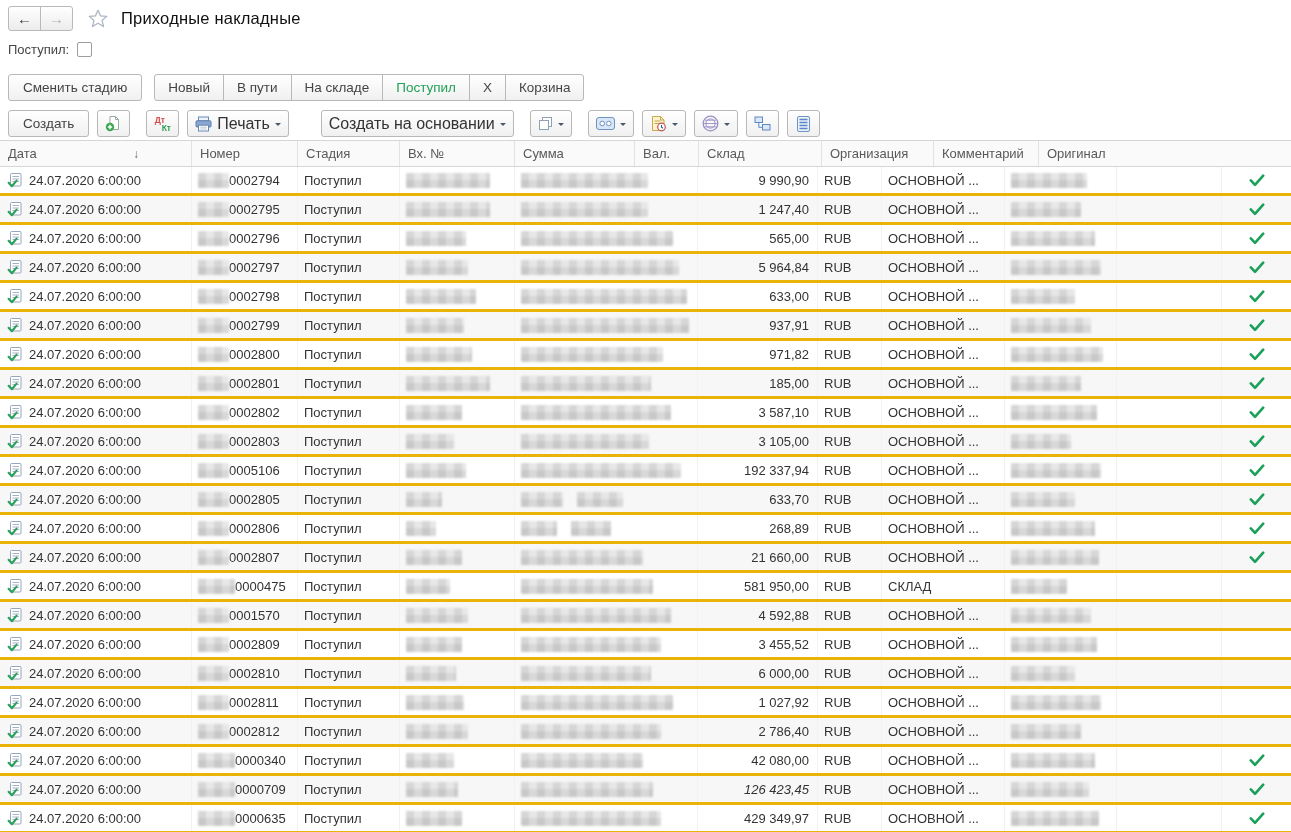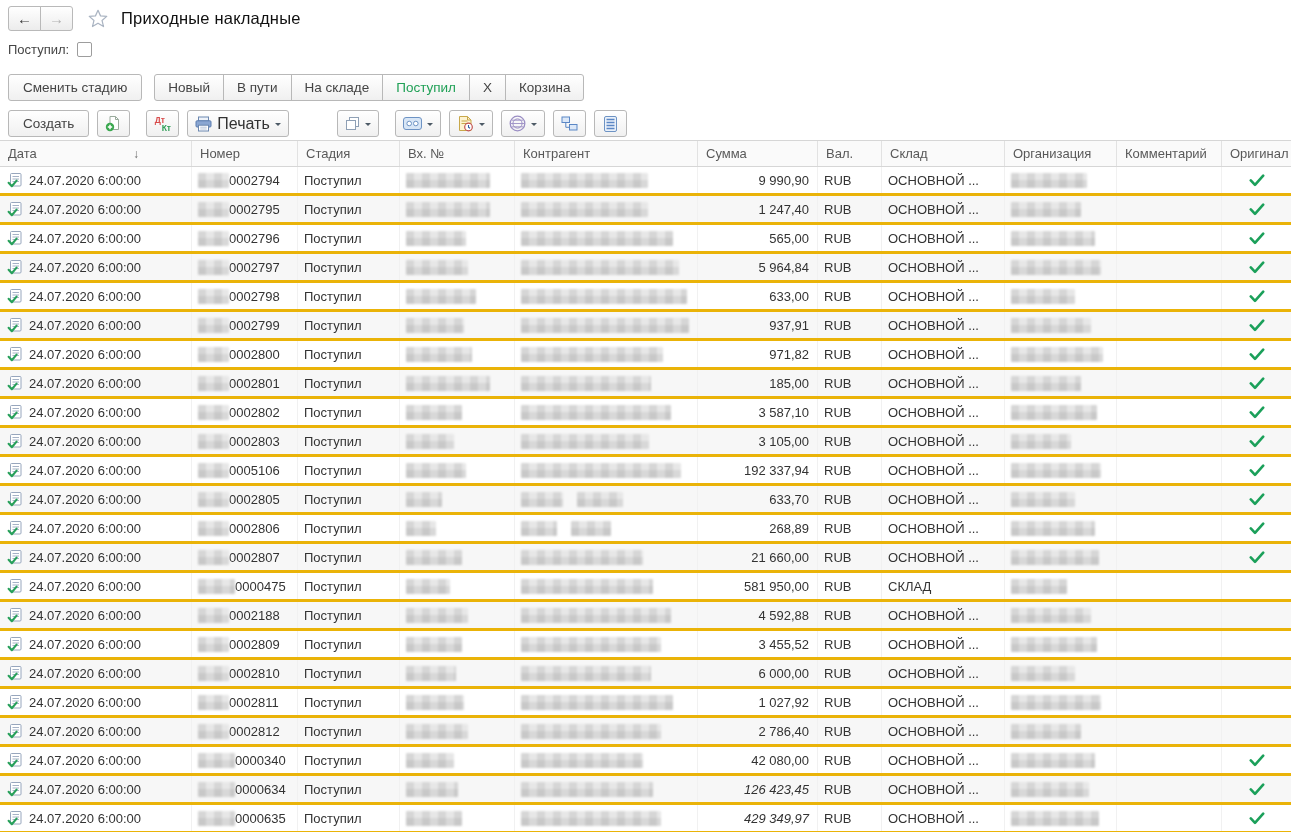--- a/index.html
+++ b/index.html
@@ -132,20 +132,24 @@
       <rect x="3.5" y="1" width="10" height="4" fill="#eef3fa" stroke="#6b87b0"></rect>
       <rect x="1" y="4.8" width="15" height="6.2" rx="1" fill="#8aa6d2" stroke="#5b7db0"></rect>
       <rect x="3.5" y="9.2" width="10" height="5.8" fill="#fff" stroke="#6b87b0"></rect>
       <path d="M5.2 11.2 h6.5 M5.2 13 h6.5" stroke="#b9c6da" stroke-width="1"></path>
     </svg>
     <span>Печать</span>
     <span class="caret"></span>
   </div>
   <span class="tb-gap-m"></span>
     <span class="tb-gap-m"></span>
+  <div class="icon-btn">
+    <span>Создать на основании</span>
+    <span class="caret"></span>
+  </div>
   <span class="tb-gap-m"></span>
   <div class="icon-btn">
     <svg width="15" height="15" viewBox="0 0 15 15">
       <rect x="4.5" y="1.5" width="9" height="9" fill="#fff" stroke="#8fa0b5"></rect>
       <rect x="1.5" y="4.5" width="9" height="9" fill="#fff" stroke="#8fa0b5"></rect>
     </svg>
     <span class="caret"></span>
   </div>
   <span class="tb-gap-m"></span>
   <div class="icon-btn">
@@ -201,23 +205,20 @@
       </div>
       <div class="th" style="width: 106px;">
         <span>Номер</span>
       </div>
       <div class="th" style="width: 102px;">
         <span>Стадия</span>
       </div>
       <div class="th" style="width: 115px;">
         <span>Вх. №</span>
       </div>
-      <div class="th" style="width: 183px;">
-        <span>Контрагент</span>
-      </div>
       <div class="th" style="width: 120px;">
         <span>Сумма</span>
       </div>
       <div class="th" style="width: 64px;">
         <span>Вал.</span>
       </div>
       <div class="th" style="width: 123px;">
         <span>Склад</span>
       </div>
       <div class="th" style="width: 112px;">
@@ -848,21 +849,21 @@
         <div class="td c-date" style="width: 192px;">
   <svg class="doc-icon" width="16" height="15" viewBox="0 0 16 15">
     <rect x="3.5" y="0.5" width="10.5" height="12.5" rx="1" fill="#fff" stroke="#97a6bd"></rect>
     <path d="M5.5 3.5 h6.5 M5.5 6 h6.5 M5.5 8.5 h6.5" stroke="#a5b2c6" stroke-width="1"></path>
     <path d="M1.6 9.8 L4.8 13.2 L9.6 7.6" fill="none" stroke="#27a05a" stroke-width="2.1" stroke-linecap="round" stroke-linejoin="round"></path>
   </svg>
 <span>24.07.2020 6:00:00</span>
         </div>
         <div class="td c-num" style="width: 106px;">
           <span class="blur" style="width: 31px;"></span>
-          <span>0002188</span>
+          <span>0001570</span>
         </div>
         <div class="td" style="width: 102px;">
           <span>Поступил</span>
         </div>
         <div class="td" style="width: 115px;">
           <span class="blur" style="width: 62px;"></span>
         </div>
         <div class="td" style="width: 183px;">
           <span class="blur" style="width: 150px;"></span>
         </div>
@@ -1074,21 +1075,21 @@
         <div class="td c-date" style="width: 192px;">
   <svg class="doc-icon" width="16" height="15" viewBox="0 0 16 15">
     <rect x="3.5" y="0.5" width="10.5" height="12.5" rx="1" fill="#fff" stroke="#97a6bd"></rect>
     <path d="M5.5 3.5 h6.5 M5.5 6 h6.5 M5.5 8.5 h6.5" stroke="#a5b2c6" stroke-width="1"></path>
     <path d="M1.6 9.8 L4.8 13.2 L9.6 7.6" fill="none" stroke="#27a05a" stroke-width="2.1" stroke-linecap="round" stroke-linejoin="round"></path>
   </svg>
 <span>24.07.2020 6:00:00</span>
         </div>
         <div class="td c-num" style="width: 106px;">
           <span class="blur" style="width: 37px;"></span>
-          <span>0000634</span>
+          <span>0000709</span>
         </div>
         <div class="td" style="width: 102px;">
           <span>Поступил</span>
         </div>
         <div class="td" style="width: 115px;">
           <span class="blur" style="width: 52px;"></span>
         </div>
         <div class="td" style="width: 183px;">
           <span class="blur" style="width: 132px;"></span>
         </div>
@@ -1126,21 +1127,21 @@
         </div>
         <div class="td" style="width: 102px;">
           <span>Поступил</span>
         </div>
         <div class="td" style="width: 115px;">
           <span class="blur" style="width: 56px;"></span>
         </div>
         <div class="td" style="width: 183px;">
           <span class="blur" style="width: 140px;"></span>
         </div>
-        <div class="td c-sum" style="width: 120px; font-style: italic;">
+        <div class="td c-sum" style="width: 120px;">
           <span>429 349,97</span>
         </div>
         <div class="td" style="width: 64px;">
           <span>RUB</span>
         </div>
         <div class="td" style="width: 123px;">
           <span>ОСНОВНОЙ ...</span>
         </div>
         <div class="td" style="width: 112px;">
           <span class="blur" style="width: 88px;"></span>

